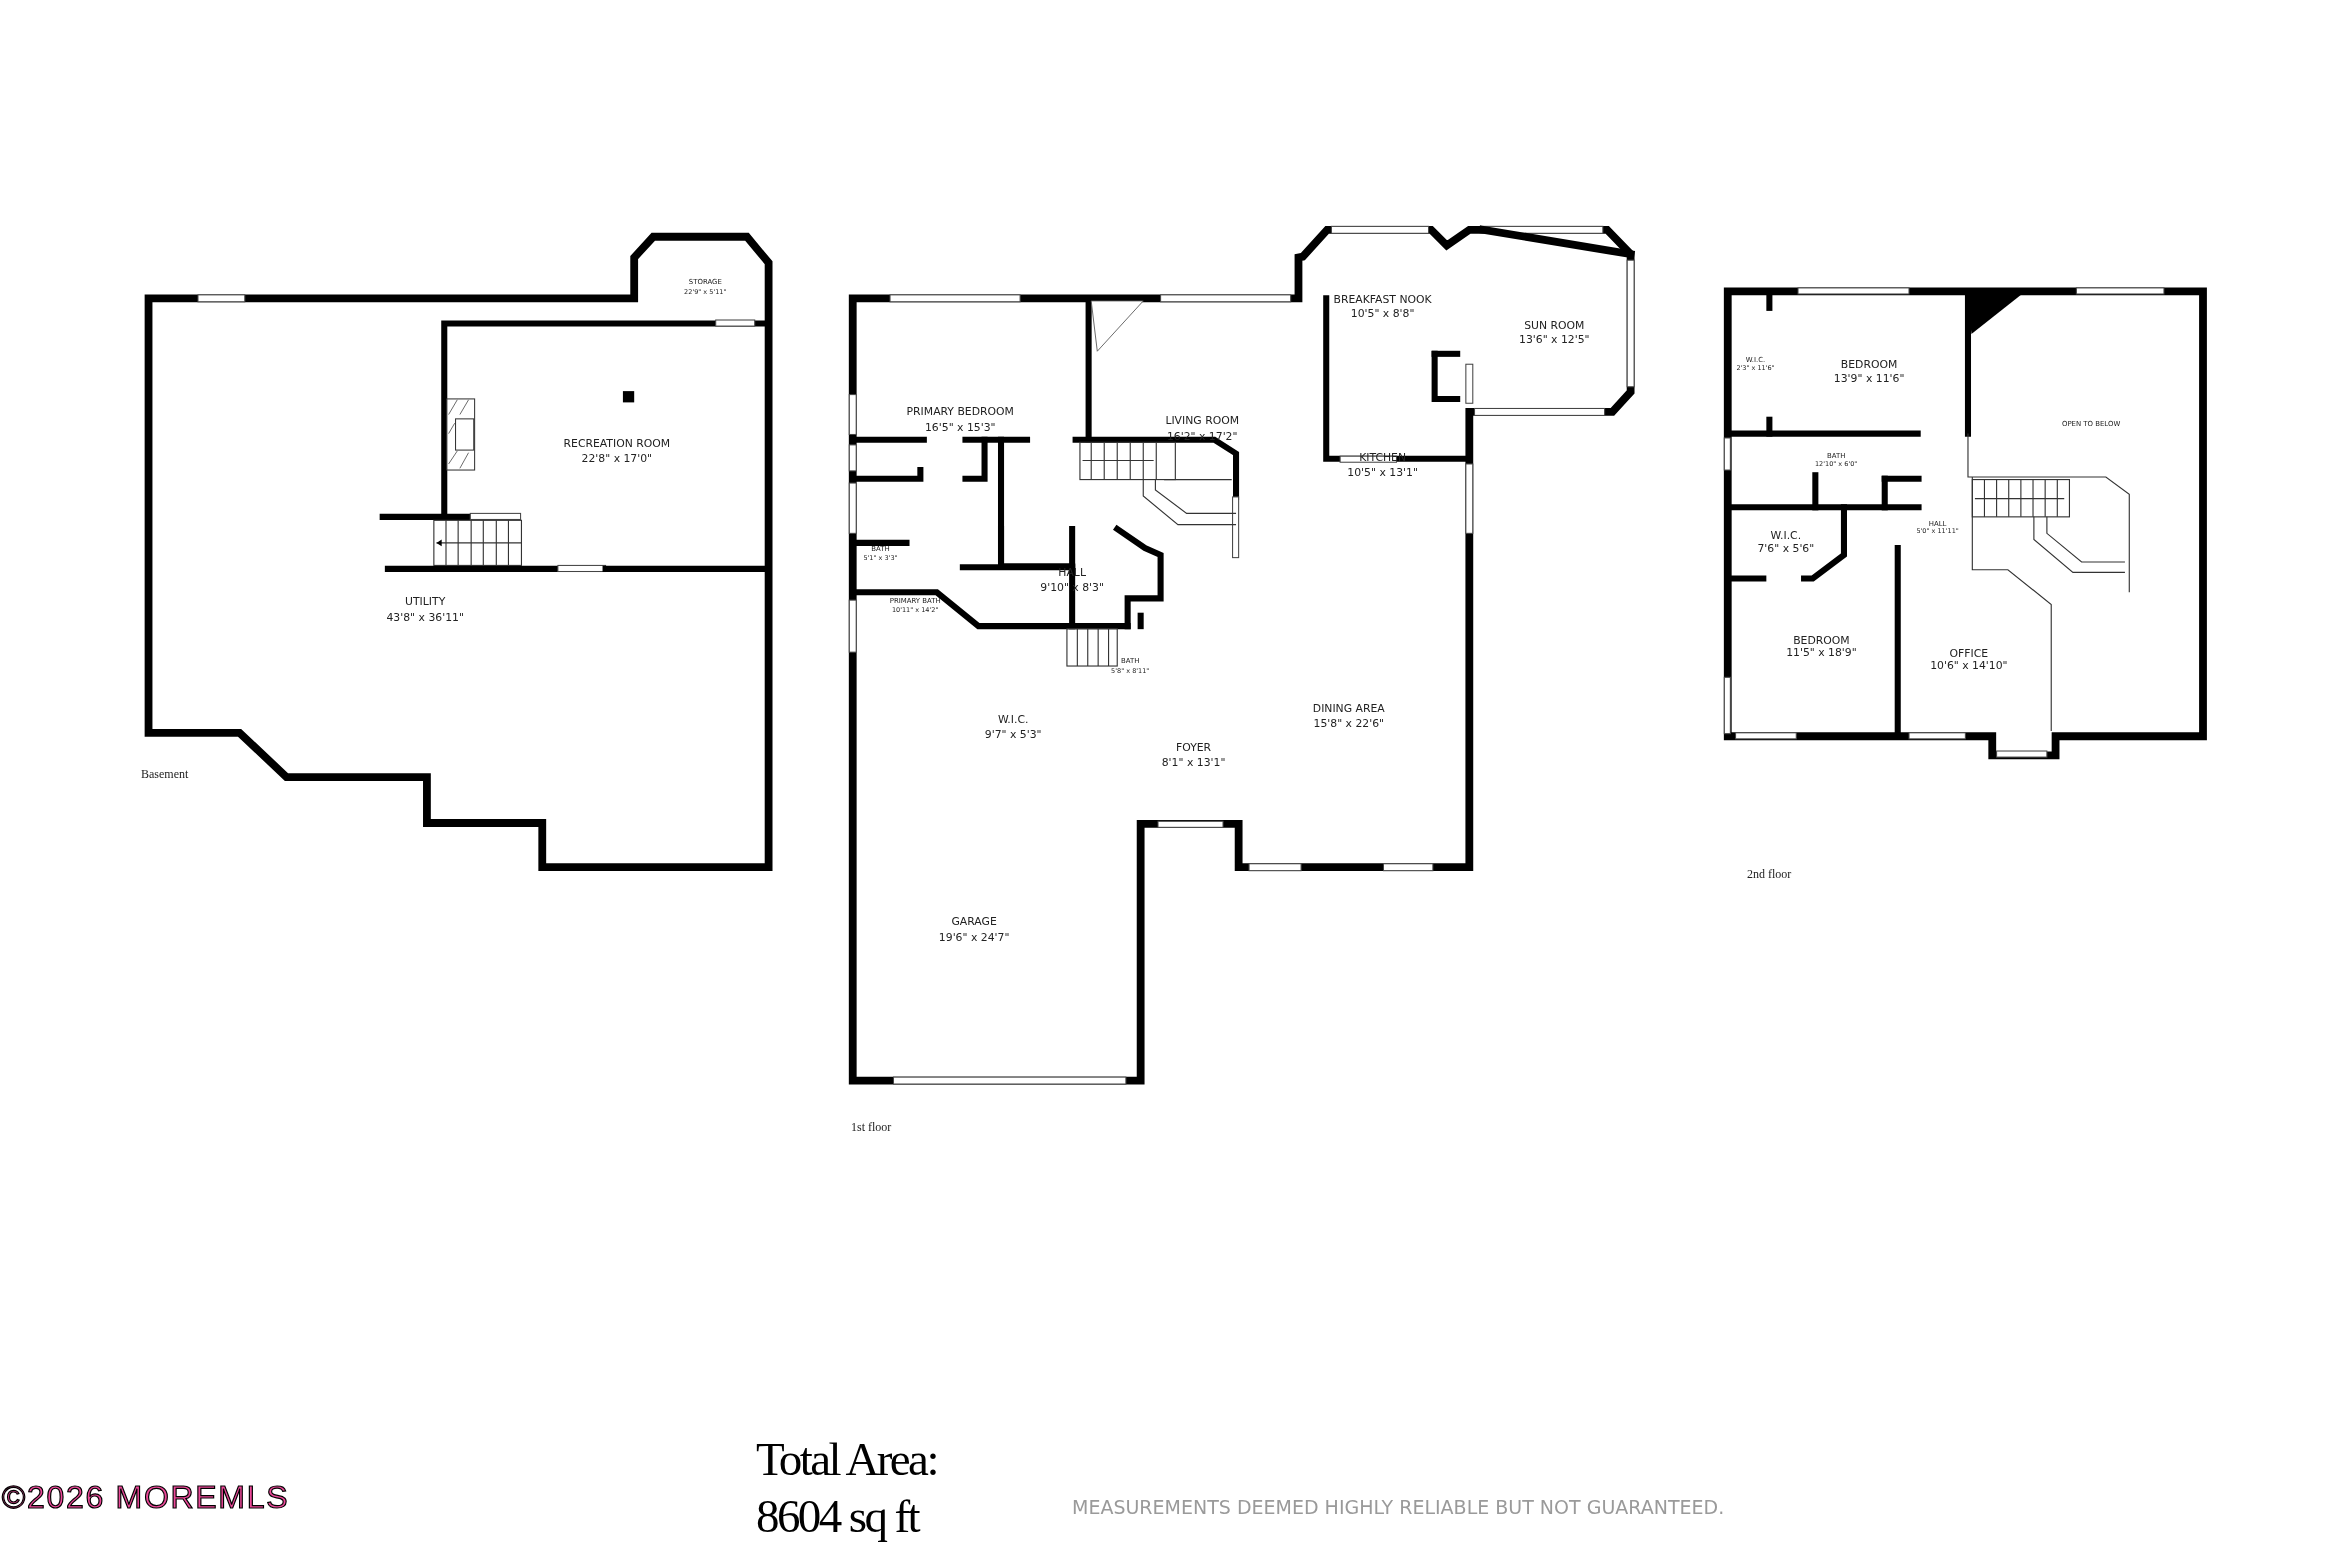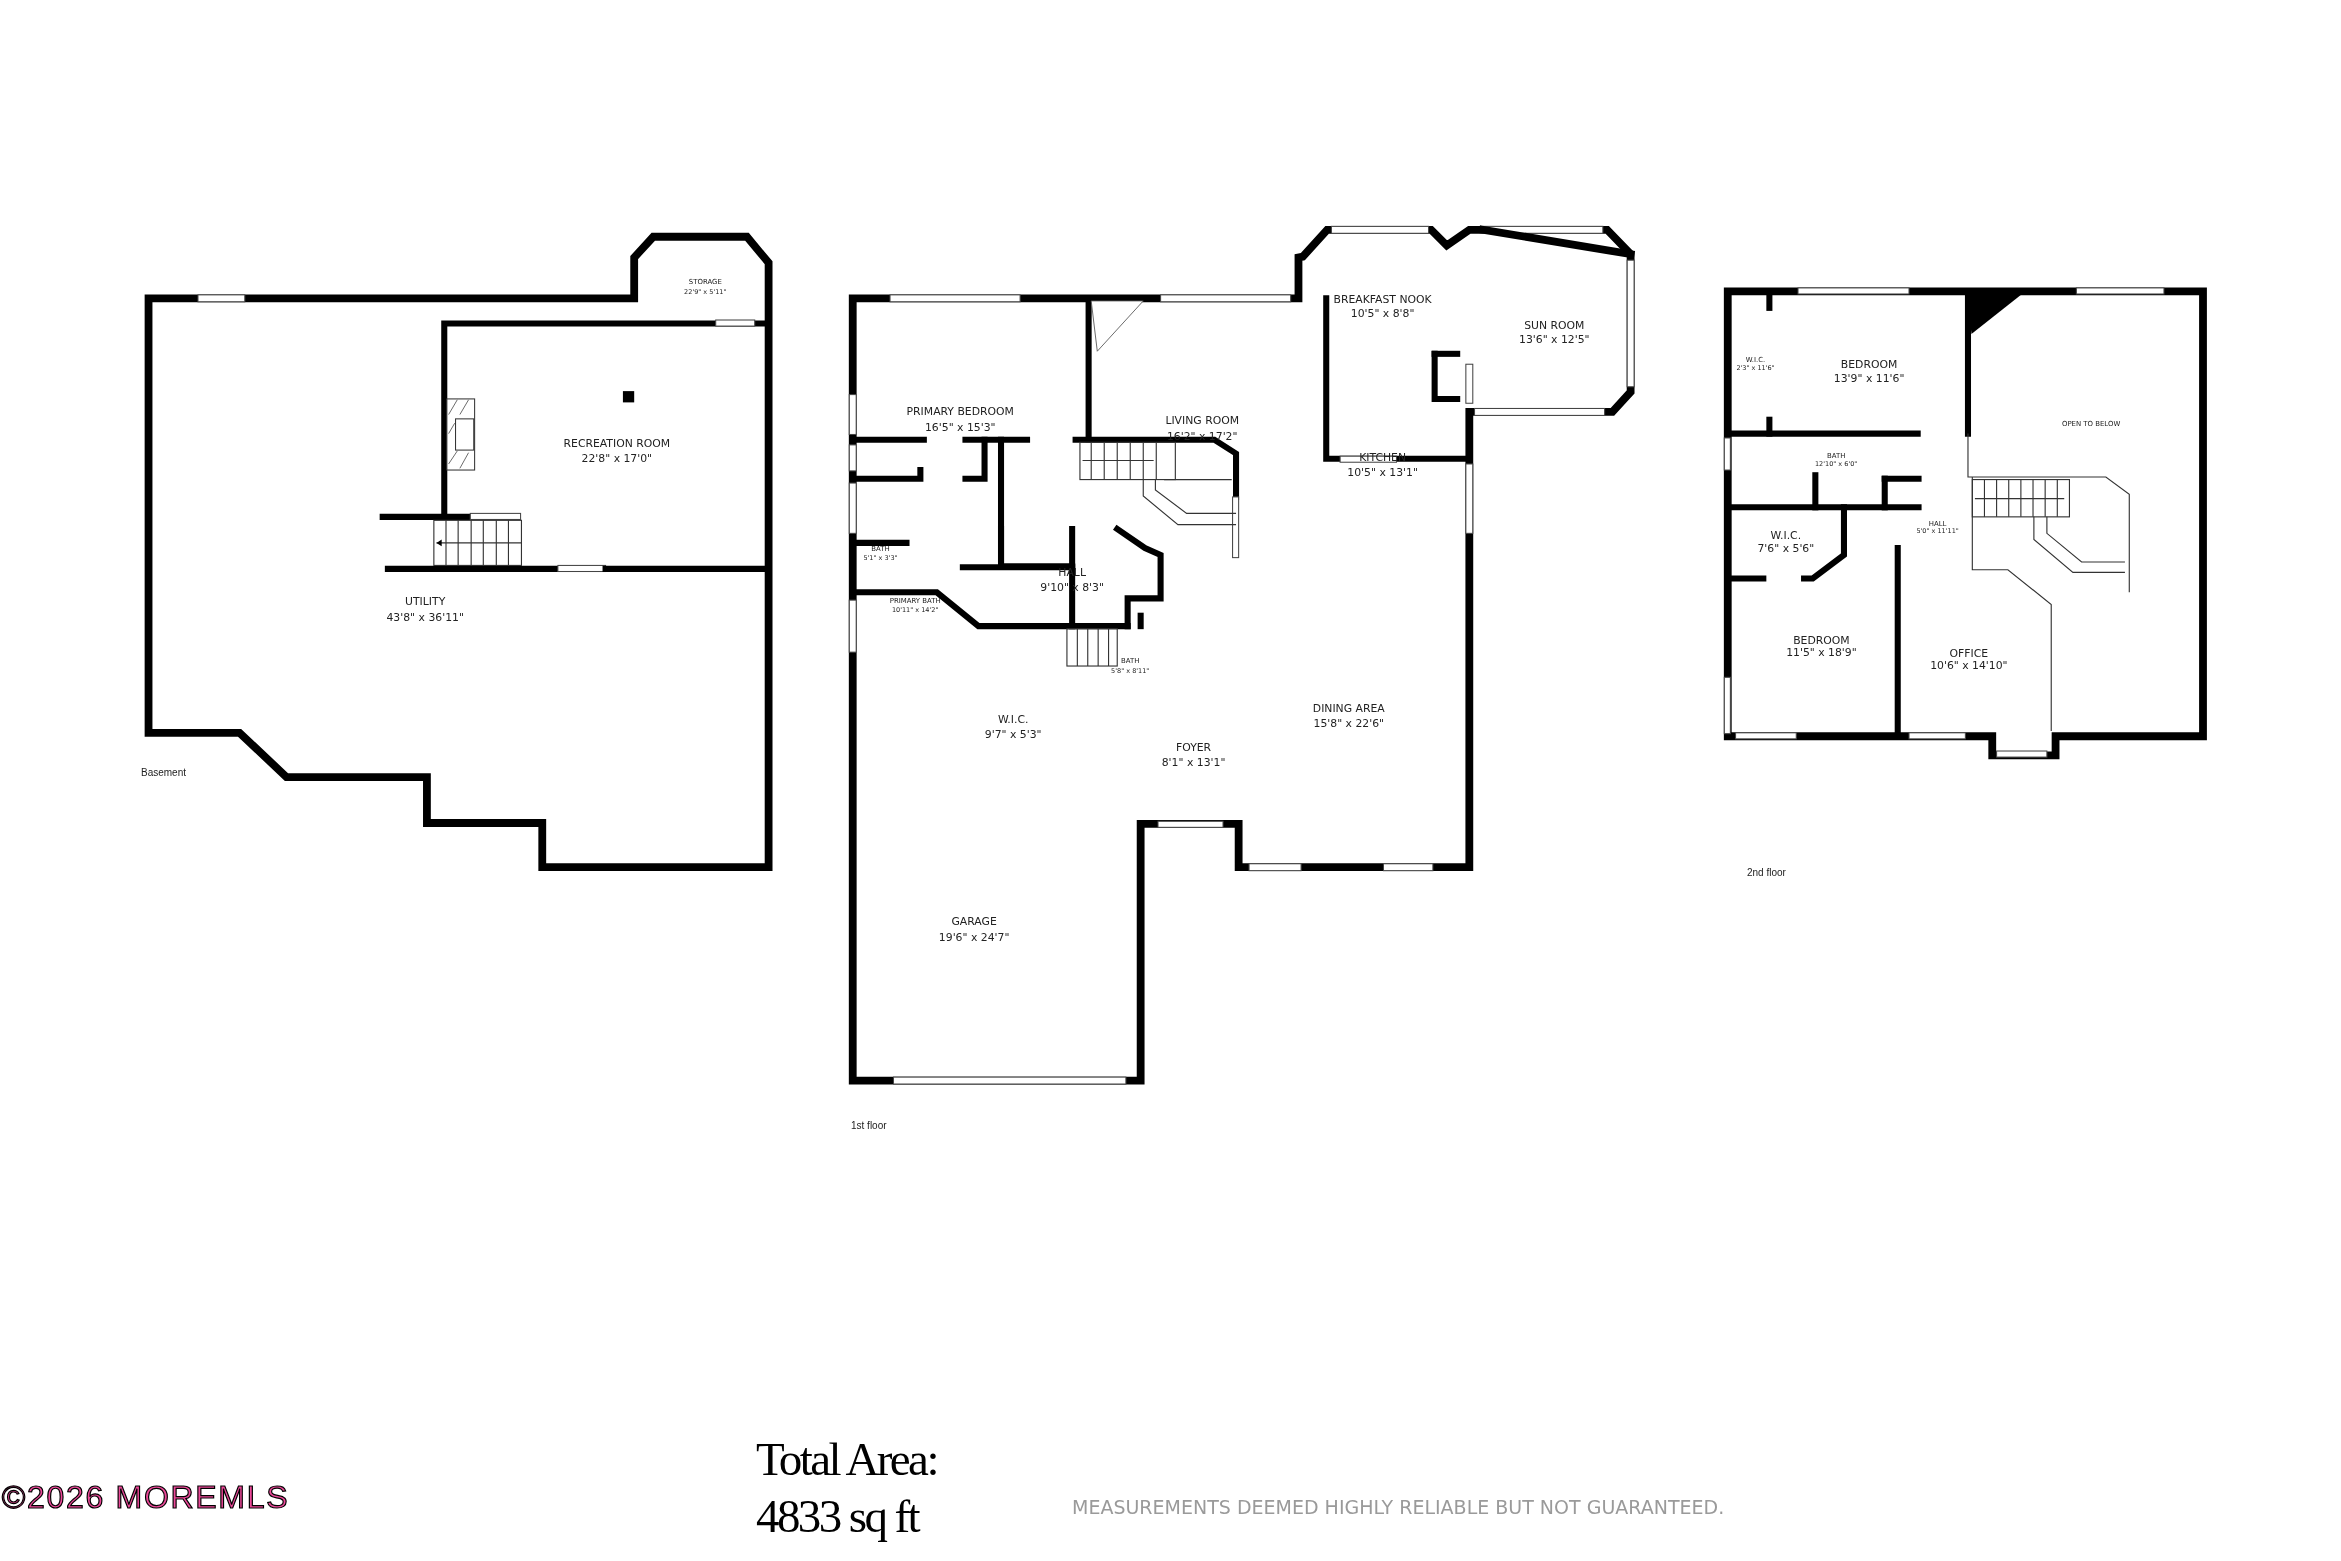--- a/index.html
+++ b/index.html
@@ -7,21 +7,21 @@
   svg.plan{position:absolute;left:0;top:0;width:2342px;height:1561px;}
   .wall{fill:none;stroke:#000;stroke-width:9;stroke-linejoin:miter;stroke-linecap:square;}
   .iwall{fill:none;stroke:#000;stroke-width:7;stroke-linecap:square;}
   .win{fill:#fff;stroke:#444;stroke-width:1.2;}
   .stair{fill:none;stroke:#333;stroke-width:1.3;}
   .rlabel{font-family:"DejaVu Sans",sans-serif;fill:#222;text-anchor:middle;}
   .rname{font-size:12.5px;}
   .rdim{font-size:12.5px;}
   .sname{font-size:8px;}
   .sdim{font-size:7.5px;}
-  .flabel{position:absolute;font-family:Liberation Sans, sans-serif;font-size:10px;color:#222;}
+  .flabel{position:absolute;font-family:Liberation Serif, serif;font-size:12px;color:#222;}
   #total{position:absolute;left:756px;top:1431px;font-family:Liberation Serif, serif;font-size:47px;line-height:57px;color:#000;letter-spacing:-2.6px;}
   #disclaimer{position:absolute;left:1072px;top:1496px;font-family:"DejaVu Sans",sans-serif;font-size:19px;color:#9a9a9a;letter-spacing:0;}
   #copyright{position:absolute;left:1.7px;top:1479px;font-family:"Liberation Sans",sans-serif;font-size:32px;color:#ec4899;-webkit-text-stroke:1.2px #000;letter-spacing:1.7px;font-weight:400;}
 </style>
 </head>
 <body>
 
 <svg class="plan" viewBox="0 0 2700 1800" xmlns="http://www.w3.org/2000/svg">
 
   <g>
@@ -229,19 +229,19 @@
     <text class="rlabel rdim" x="2270" y="772">10'6" x 14'10"</text>
   </g>
 </svg>
 
 <div class="flabel" style="left:141px;top:767px;">Basement</div>
 <div class="flabel" style="left:851px;top:1120px;text-align:center;">1st floor</div>
 <div class="flabel" style="left:1747px;top:867px;">2nd floor</div>
 
 <div id="total">
   <div>Total Area:</div>
-  <div>4833 sq ft</div>
+  <div>8604 sq ft</div>
 </div>
 
 <div id="disclaimer">MEASUREMENTS DEEMED HIGHLY RELIABLE BUT NOT GUARANTEED.</div>
 
 <div id="copyright">©2026 MOREMLS</div>
 
 
 </body></html>

